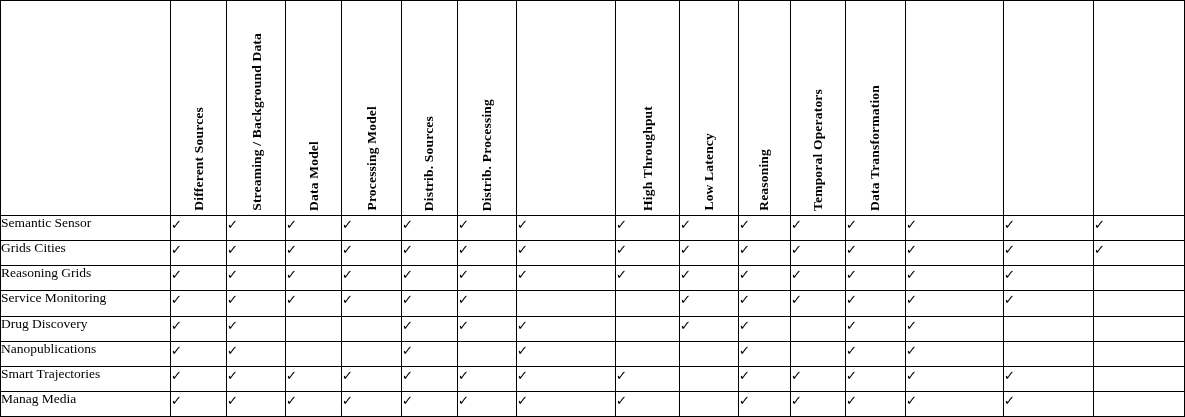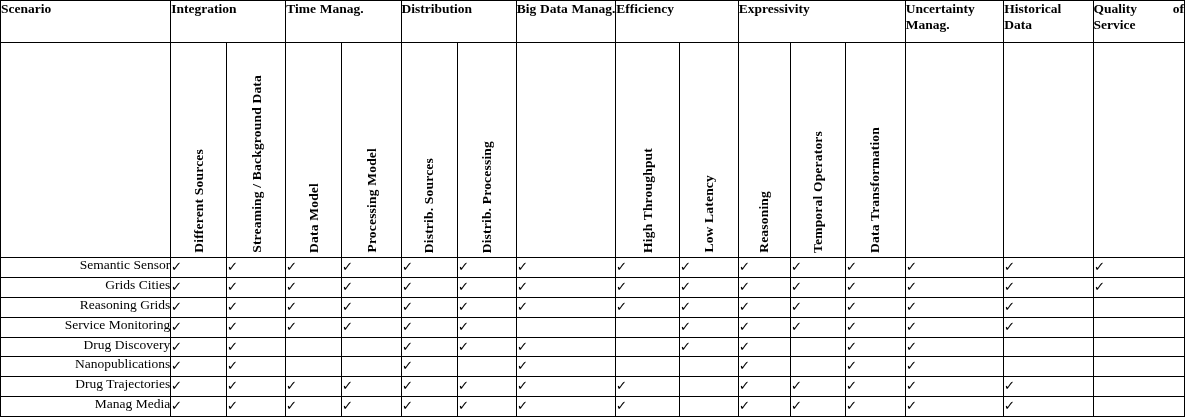--- a/index.html
+++ b/index.html
@@ -64,21 +64,20 @@
     letter-spacing: 0.2px;
   }
   
   .drow td { height: 19.6px; }
   .scen {
     font-size: 13.5px;
     padding-left: 8px;
     vertical-align: middle;
     line-height: 1;
     white-space: nowrap;
-    text-align: right;
   }
   .cell {
     text-align: left;
     vertical-align: middle;
     padding-left: 5px;
     line-height: 1;
   }
   .chk {
     display: inline-block;
     font-size: 13px;
@@ -104,32 +103,20 @@
       <col style="width:57px">
     <col style="width:50px">
       <col style="width:53px">
       <col style="width:58px">
     <col style="width:95px">
     <col style="width:86px">
     <col style="width:88px">
   </colgroup>
 
   <thead>
-    <tr>
-      <th class="grp">Scenario</th>
-      <th class="grp" colspan="2">Integration</th>
-      <th class="grp" colspan="2">Time Manag.</th>
-      <th class="grp" colspan="2">Distribution</th>
-      <th class="grp justified">Big Data Manag.</th>
-      <th class="grp" colspan="2">Efficiency</th>
-      <th class="grp" colspan="3">Expressivity</th>
-      <th class="grp">Uncertainty Manag.</th>
-      <th class="grp">Historical Data</th>
-      <th class="grp justified">Quality of Service</th>
-    </tr>
 
     <tr class="rot-row">
       <td></td>
       <td>
           <span class="rot-wrap">
             <span class="rot-label">Different Sources</span>
           </span>
         </td>
       <td>
           <span class="rot-wrap">
@@ -307,21 +294,21 @@
         <td class="cell"></td>
         <td class="cell"></td>
         <td class="cell"><span class="chk">✓</span></td>
         <td class="cell"></td>
         <td class="cell"><span class="chk">✓</span></td>
         <td class="cell"><span class="chk">✓</span></td>
         <td class="cell"></td>
         <td class="cell"></td>
       </tr>
       <tr class="drow">
-        <td class="scen">Drug Trajectories</td>
+        <td class="scen">Smart Trajectories</td>
         <td class="cell"><span class="chk">✓</span></td>
         <td class="cell"><span class="chk">✓</span></td>
         <td class="cell"><span class="chk">✓</span></td>
         <td class="cell"><span class="chk">✓</span></td>
         <td class="cell"><span class="chk">✓</span></td>
         <td class="cell"><span class="chk">✓</span></td>
         <td class="cell"><span class="chk">✓</span></td>
         <td class="cell"><span class="chk">✓</span></td>
         <td class="cell"></td>
         <td class="cell"><span class="chk">✓</span></td>

